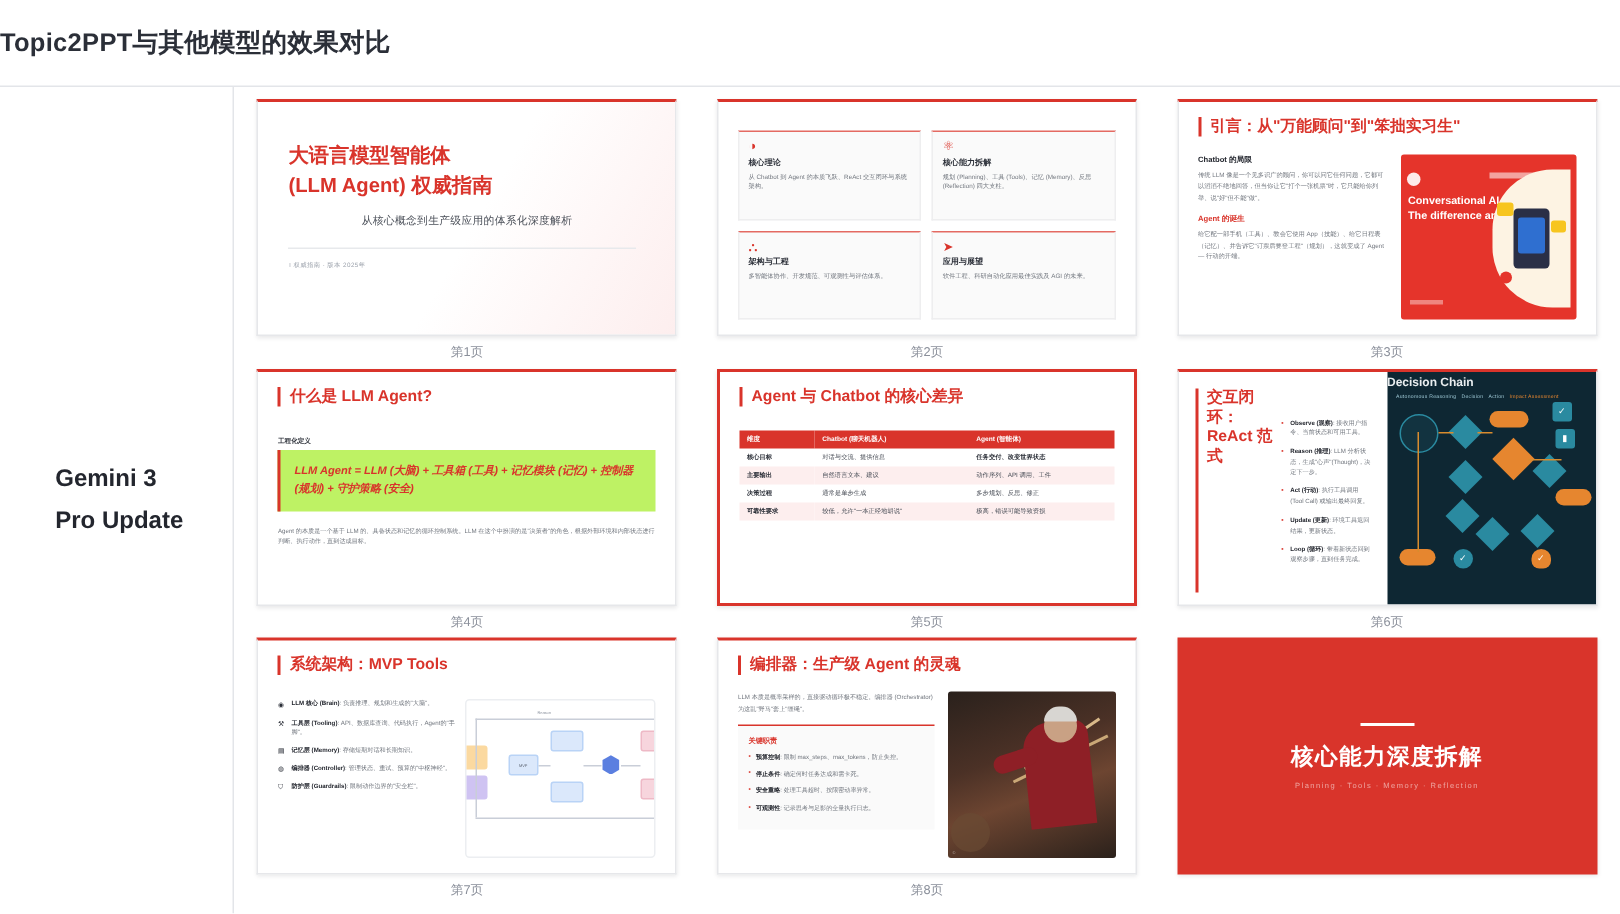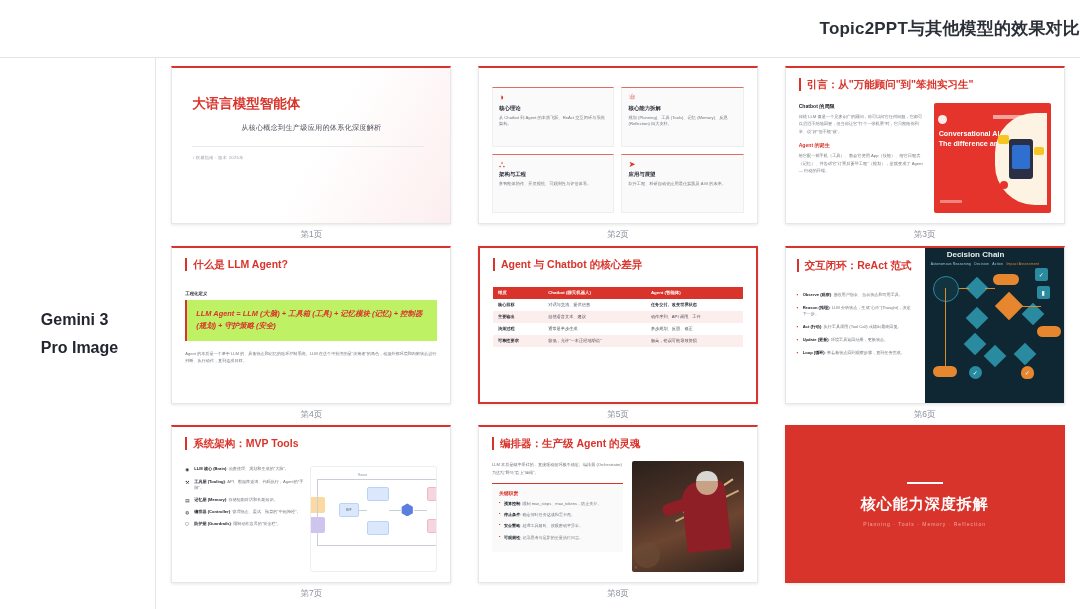--- a/index.html
+++ b/index.html
@@ -8,21 +8,21 @@
     background: #ffffff;
     font-family: "Liberation Sans", "DejaVu Sans", sans-serif;
     overflow: hidden;
   }
   .page { width: 1080px; height: 609px; display: flex; flex-direction: column; background:#fff; }
 
   
   .header {
     height: 58px; flex: 0 0 58px;
     border-bottom: 1px solid #e3e5e9;
-    display: flex; align-items: center; justify-content: flex-end;
+    display: flex; align-items: center; justify-content: flex-start;
     background: #ffffff;
   }
   .header-title {
     font-size: 17px; font-weight: bold; color: #2b2f38; letter-spacing: .2px;
   }
 
   
   .body-row { flex: 1 1 auto; display: flex; min-height: 0; }
 
   .sidebar {
@@ -108,27 +108,27 @@
   
   .s5-table { width:100%; border-collapse:collapse; margin-top:16px; }
   .s5-table th { background:#d9342b; color:#fff; font-size:4.4px; font-weight:bold; text-align:left; padding:3.5px 5px; }
   .s5-table td { font-size:4.2px; color:#4a4f58; padding:3.5px 5px; }
   .s5-table tr.alt td { background:#fdeeee; }
   .s5-table td.k { font-weight:bold; color:#2b2f38; }
   .s5-table td.b { font-weight:bold; color:#2b2f38; }
 
   
   .s6-row { display:flex; height:100%; }
-  .s6-left { width:50%; padding:11px 10px 8px 11px; display:flex; flex-direction:column; }
+  .s6-left { width:50%; padding:11px 10px 8px 11px; display:flex; }
   .s6-list { margin-top:20px; }
   .s6-li { font-size:4.1px; color:#72777f; line-height:1.65; margin-bottom:6px; padding-left:6px; position:relative; }
   .s6-li::before { content:"▪"; position:absolute; left:0; top:-1px; color:#d9342b; font-size:4.4px; }
   .s6-li b { color:#23262e; }
   .s6-right { width:50%; background:#0e2733; position:relative; overflow:hidden; }
-  .s6-dt { position:absolute; left:22px; top:2px; font-size:8px; font-weight:bold; color:#e9edef; }
+  .s6-dt { position:absolute; left:0; top:2px; font-size:8px; font-weight:bold; color:#e9edef; }
   .s6-leg { position:absolute; left:6px; top:14px; font-size:3.4px; color:#9fc9d6; letter-spacing:.2px; }
   .s6-leg b { color:#e6862f; font-weight:normal; }
   .dia { position:absolute; background:#2a8aa0; transform:rotate(45deg); }
   .dia.or { background:#e6862f; }
   .cir { position:absolute; border-radius:50%; }
   .pill { position:absolute; border-radius:6px; background:#e6862f; }
   .ln { position:absolute; background:#d88c2e; }
   .chk { position:absolute; border-radius:2px; display:flex; align-items:center; justify-content:center; color:#fff; font-size:6px; }
 
   
@@ -179,30 +179,31 @@
 
   <div class="header">
     <div class="header-title">Topic2PPT与其他模型的效果对比</div>
   </div>
 
   <div class="body-row">
 
     <div class="sidebar">
       <div class="sidebar-label">
         <span>Gemini 3</span>
-        <span>Pro Image</span>
+        <span>Pro Update</span>
       </div>
     </div>
 
     <div class="grid-area">
 
       <div class="cell">
         <div class="slide cover">
           <div class="cover-inner">
             <div class="cover-h1">大语言模型智能体</div>
+            <div class="cover-h1">(LLM Agent) 权威指南</div>
             <div class="cover-sub">从核心概念到生产级应用的体系化深度解析</div>
             <div class="cover-rule"></div>
             <div class="cover-meta">। 权威指南 · 版本 2025年</div>
           </div>
         </div>
         <div class="page-label">第1页</div>
       </div>
 
       <div class="cell">
         <div class="slide">

